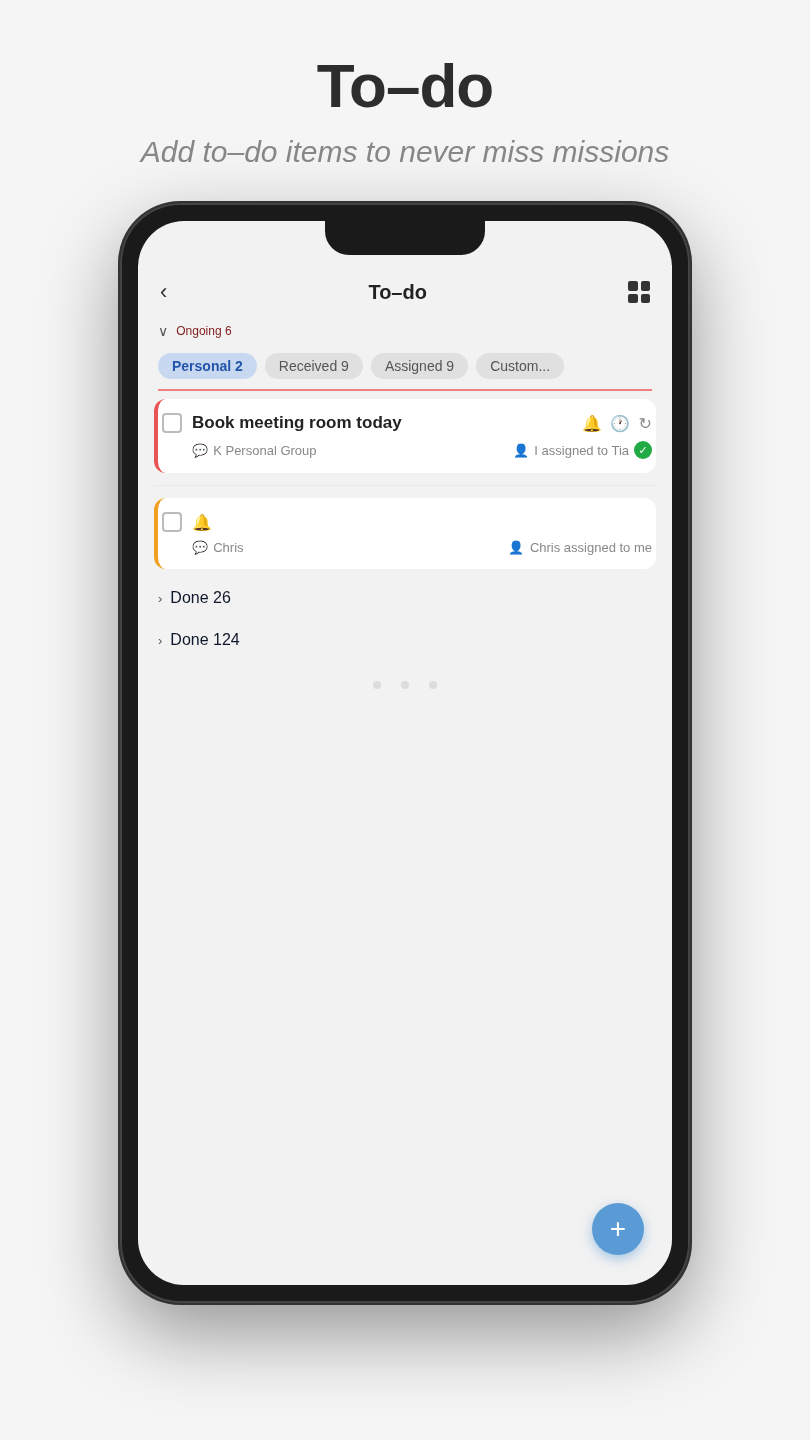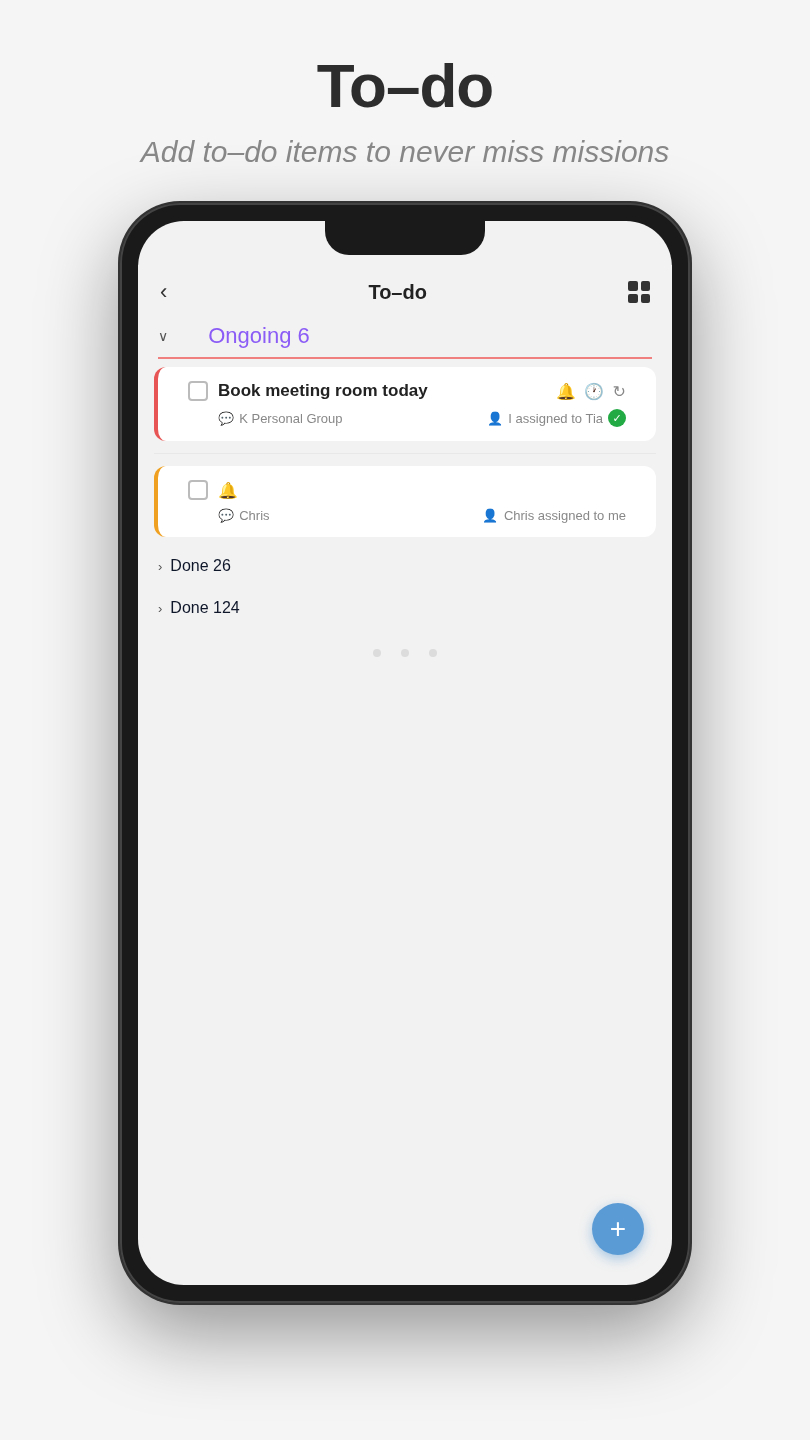--- a/index.html
+++ b/index.html
@@ -138,24 +138,23 @@
       cursor: pointer;
     }
 
     .section-chevron {
       font-size: 14px;
       color: #555;
       margin-right: 8px;
     }
 
     .section-label {
-      font-size: 22px;
-      color: #8b5cf6;
+      font-size: 12px;
+      color: #7f1d1d;
       font-weight: 500;
-      margin-left: 32px;
     }
 
     
     .filter-tabs {
       display: flex;
       gap: 8px;
       padding: 6px 20px 10px;
       overflow-x: auto;
       background: #f2f2f2;
     }
@@ -186,21 +185,21 @@
       height: 2px;
       background: #f08080;
       margin: 0 20px 0 20px;
     }
 
     
     .task-card {
       background: #fff;
       margin: 8px 16px;
       border-radius: 12px;
-      padding: 14px 30px;
+      padding: 14px 4px;
       position: relative;
       border-left: 4px solid transparent;
     }
 
     .task-card.urgent {
       border-left-color: #e85555;
     }
 
     .task-card.normal {
       border-left-color: #f0a020;
@@ -365,20 +364,26 @@
             <span></span>
             <span></span>
         </div>
       </div>
 
       <div class="section-header">
         <span class="section-chevron">∨</span>
         <span class="section-label">Ongoing 6</span>
       </div>
 
+      <div class="filter-tabs">
+        <button class="filter-tab active">Personal 2</button>
+        <button class="filter-tab inactive">Received 9</button>
+        <button class="filter-tab inactive">Assigned 9</button>
+        <button class="filter-tab inactive">Custom...</button>
+      </div>
 
       <div class="divider-red"></div>
 
       <div class="task-card urgent">
         <div class="task-row">
           <div class="task-checkbox"></div>
           <span class="task-title">Book meeting room today</span>
           <div class="task-icons">
             <span class="task-icon">🔔</span>
             <span class="task-icon">🕐</span>

